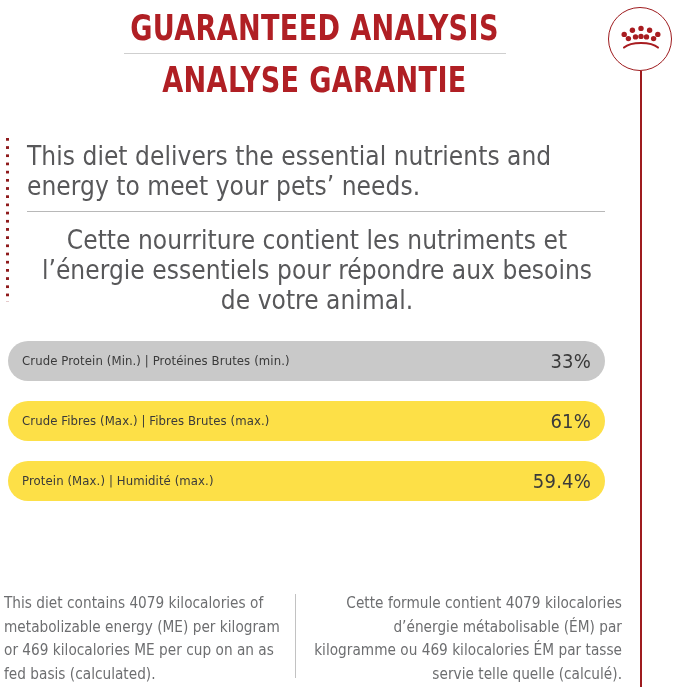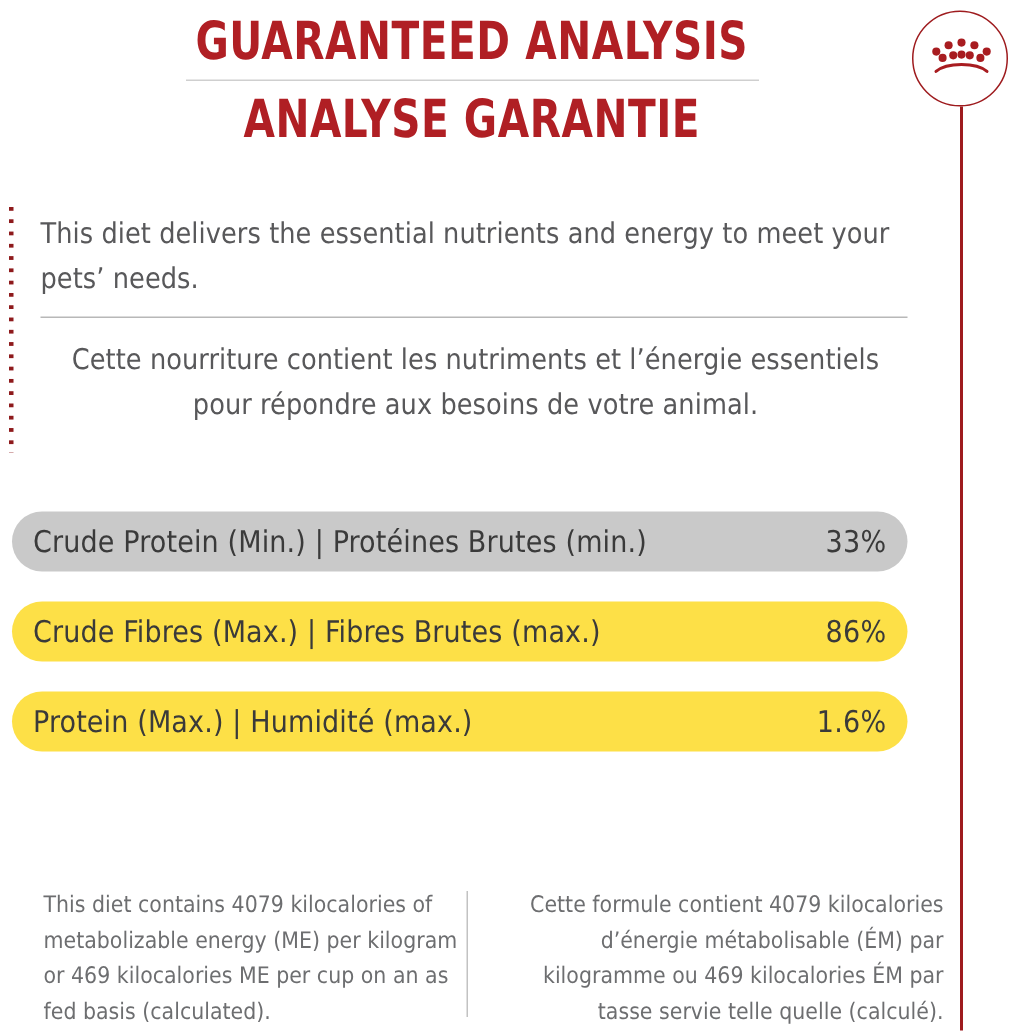--- a/index.html
+++ b/index.html
@@ -85,21 +85,21 @@
     background-repeat: repeat-y;
   }
 
   
   .desc {
     position: absolute;
     left: 27px;
     width: 580px;
     color: #58585a;
     font-family: "Liberation Sans Narrow", "DejaVu Sans Condensed", "Liberation Sans", sans-serif;
-    font-size: 19px;
+    font-size: 26px;
     line-height: 30px;
     letter-spacing: 0.05px;
   }
   #desc-en { top: 141px; }
   #desc-fr { top: 225px; text-align: center; }
   #desc-rule {
     position: absolute;
     left: 27px;
     top: 211px;
     width: 578px;
@@ -123,21 +123,21 @@
     align-items: center;
     justify-content: space-between;
     padding: 0 14px 0 14px;
     box-sizing: border-box;
   }
   .nutrient-row.dark  { background: #c9c9c9; }
   .nutrient-row.light { background: #fde047; }
   .nutrient-label {
     color: #3a3a3a;
     font-family: "Liberation Sans Narrow", "DejaVu Sans Condensed", "Liberation Sans", sans-serif;
-    font-size: 20px;
+    font-size: 13px;
     line-height: 40px;
     letter-spacing: 0.1px;
     white-space: nowrap;
   }
   .nutrient-value {
     color: #3a3a3a;
     font-family: "Liberation Sans Narrow", "DejaVu Sans Condensed", "Liberation Sans", sans-serif;
     font-size: 20px;
     line-height: 40px;
     letter-spacing: 0.2px;
@@ -152,21 +152,21 @@
     width: 625px;
     display: flex;
   }
   .footer-col {
     font-family: "Liberation Sans Narrow", "DejaVu Sans Condensed", "Liberation Sans", sans-serif;
     font-size: 15.2px;
     line-height: 23.5px;
     color: #6d6e70;
     letter-spacing: 0.02px;
   }
-  #footer-col-en { width: 285px; padding-right: 6px; margin-left: 25px; }
+  #footer-col-en { width: 285px; padding-right: 6px; }
   #footer-divider {
     width: 1px;
     background: #c2c2c2;
     margin: 2px 0 8px 0;
     flex: 0 0 1px;
   }
   #footer-col-fr { width: 310px; padding-left: 16px; text-align: right; }
 </style>
 </head>
 <body>
@@ -205,27 +205,27 @@
 
 <div id="nutrients">
 
   <div class="nutrient-row dark">
     <span class="nutrient-label">Crude Protein (Min.) | Protéines Brutes (min.)</span>
     <span class="nutrient-value">33%</span>
   </div>
 
   <div class="nutrient-row light">
     <span class="nutrient-label">Crude Fibres (Max.) | Fibres Brutes (max.)</span>
-    <span class="nutrient-value">86%</span>
+    <span class="nutrient-value">61%</span>
   </div>
 
 
   <div class="nutrient-row light">
     <span class="nutrient-label">Protein (Max.) | Humidité (max.)</span>
-    <span class="nutrient-value">1.6%</span>
+    <span class="nutrient-value">59.4%</span>
   </div>
 
 </div>
 
 <div id="footer">
   <div class="footer-col" id="footer-col-en">This diet contains 4079 kilocalories of metabolizable energy (ME) per kilogram or 469 kilocalories ME per cup on an as fed basis (calculated).</div>
   <div id="footer-divider"></div>
   <div class="footer-col" id="footer-col-fr">Cette formule contient 4079 kilocalories d’énergie métabolisable (ÉM) par kilogramme ou 469 kilocalories ÉM par tasse servie telle quelle (calculé).</div>
 </div>
 

